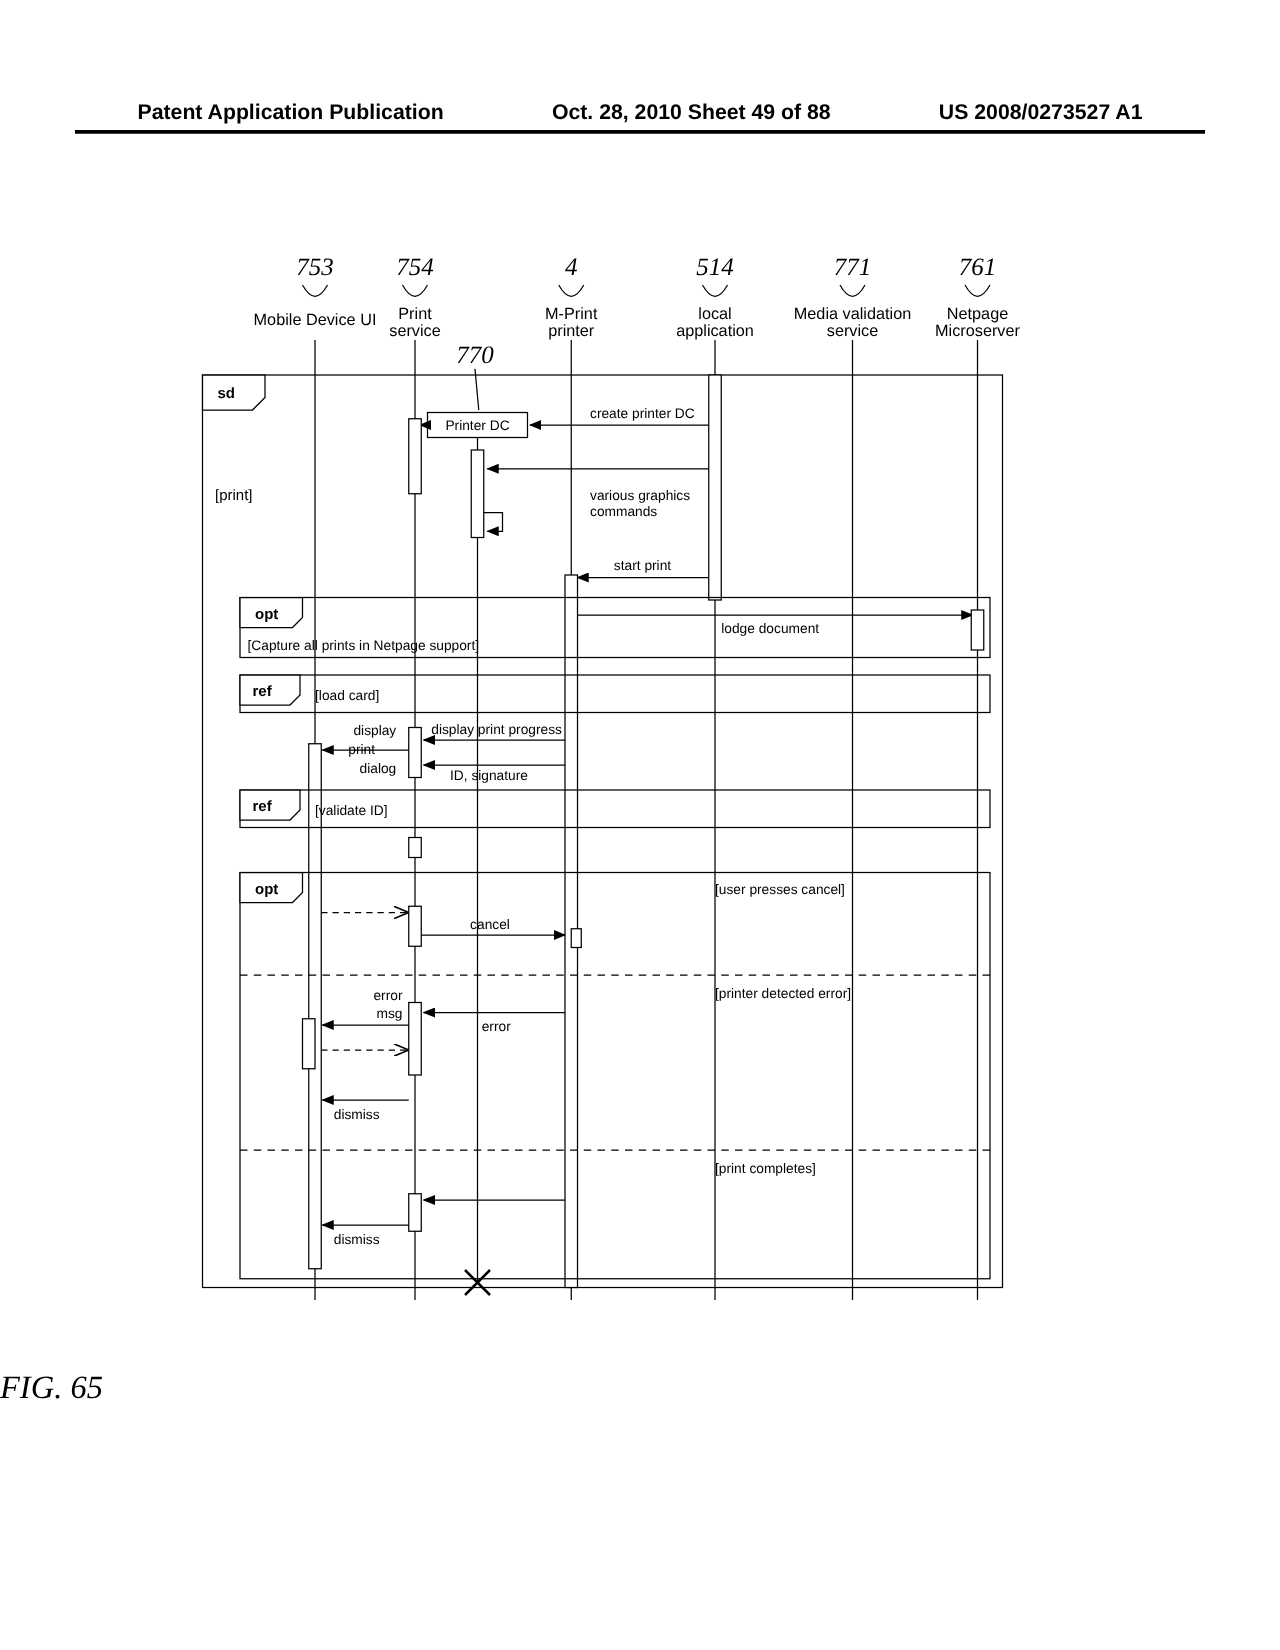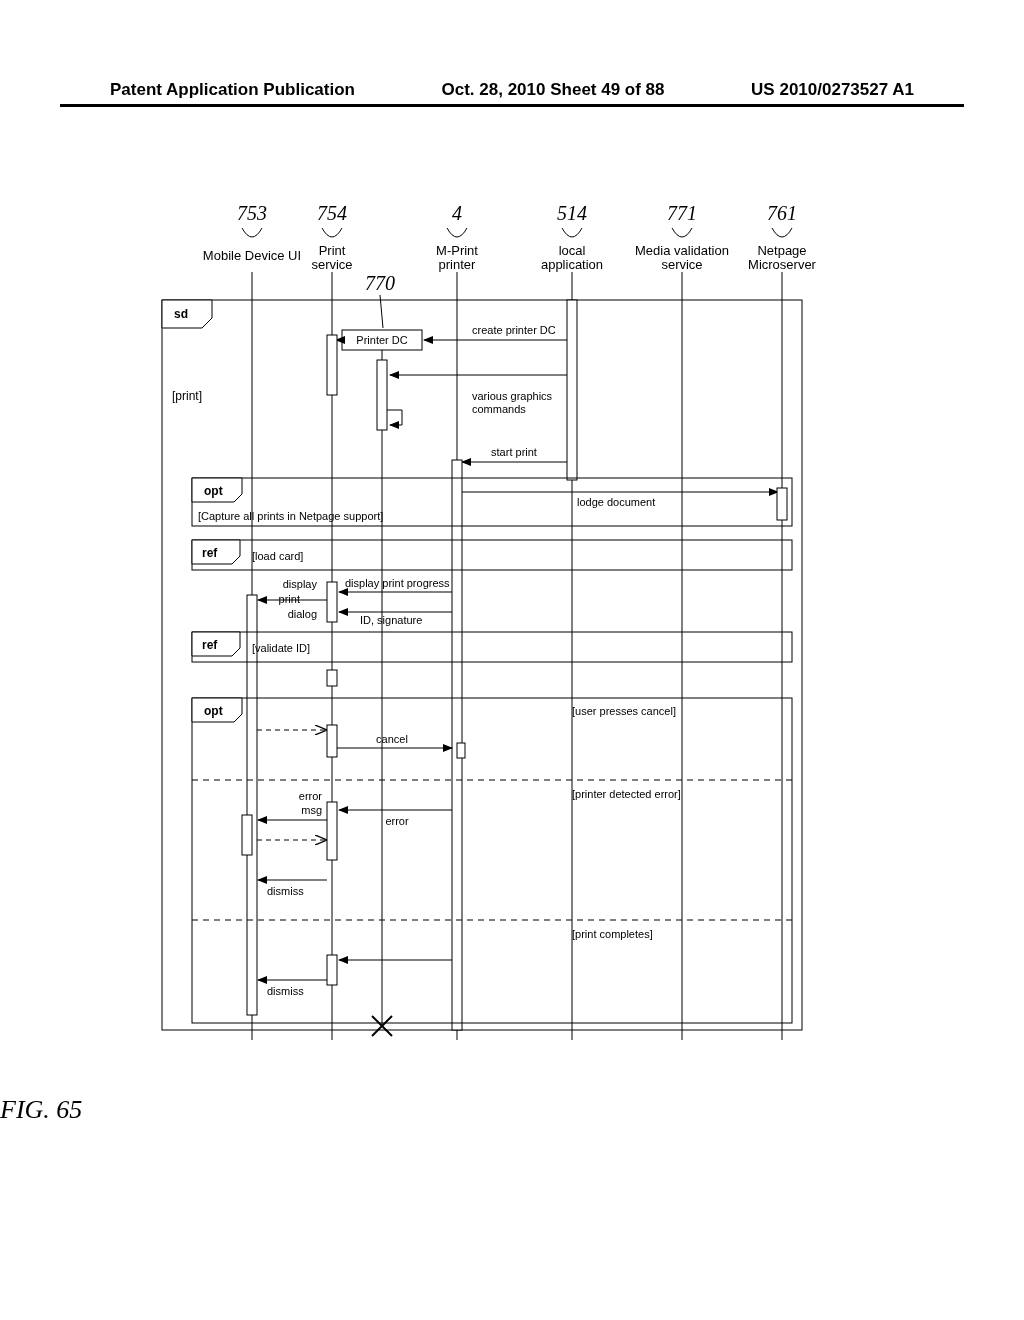--- a/index.html
+++ b/index.html
@@ -54,21 +54,21 @@
   .small { font-size: 11px; }
   .bold { font-weight: bold; }
 </style>
 </head>
 <body>
 
 <div class="page">
   <div class="header">
     <span>Patent Application Publication</span>
     <span class="center">Oct. 28, 2010  Sheet 49 of 88</span>
-    <span>US 2010/0273527 A1</span>
+    <span>US 2008/0273527 A1</span>
   </div>
   <div class="hr"></div>
 
   <div class="svg-container">
     <svg width="760" height="860" viewBox="0 0 760 860">
       <defs>
         <marker id="arrow" markerWidth="10" markerHeight="8" refX="9" refY="4" orient="auto" markerUnits="userSpaceOnUse">
           <path d="M0,0 L10,4 L0,8 Z" fill="#000"></path>
         </marker>
         <marker id="openarrow" markerWidth="12" markerHeight="10" refX="11" refY="5" orient="auto" markerUnits="userSpaceOnUse">

